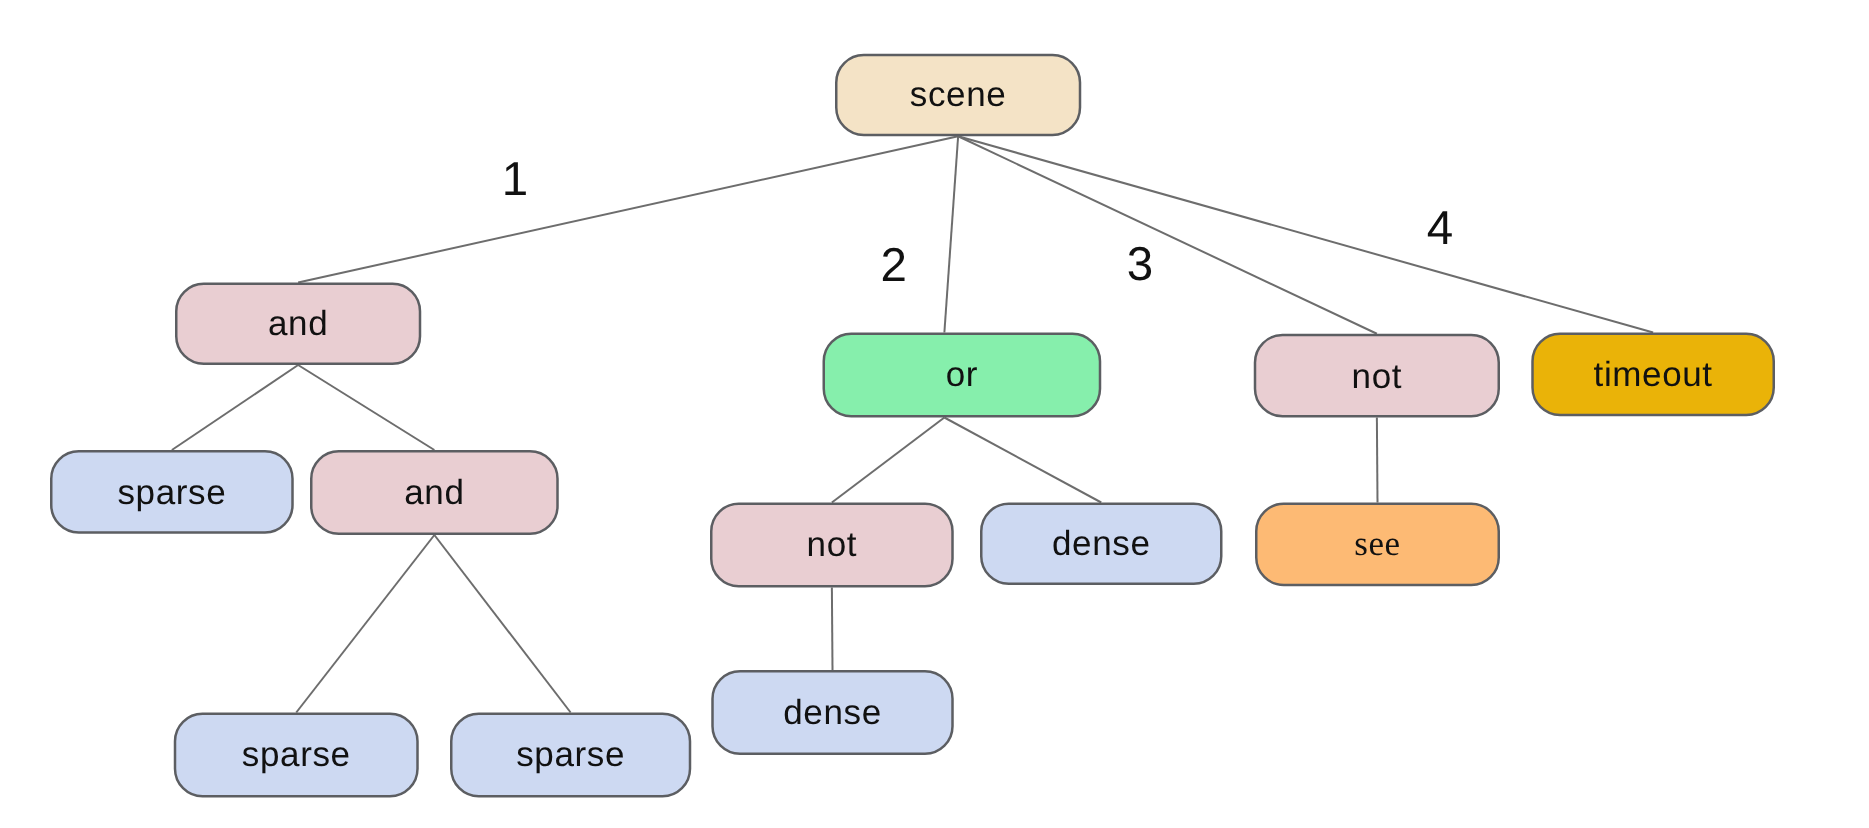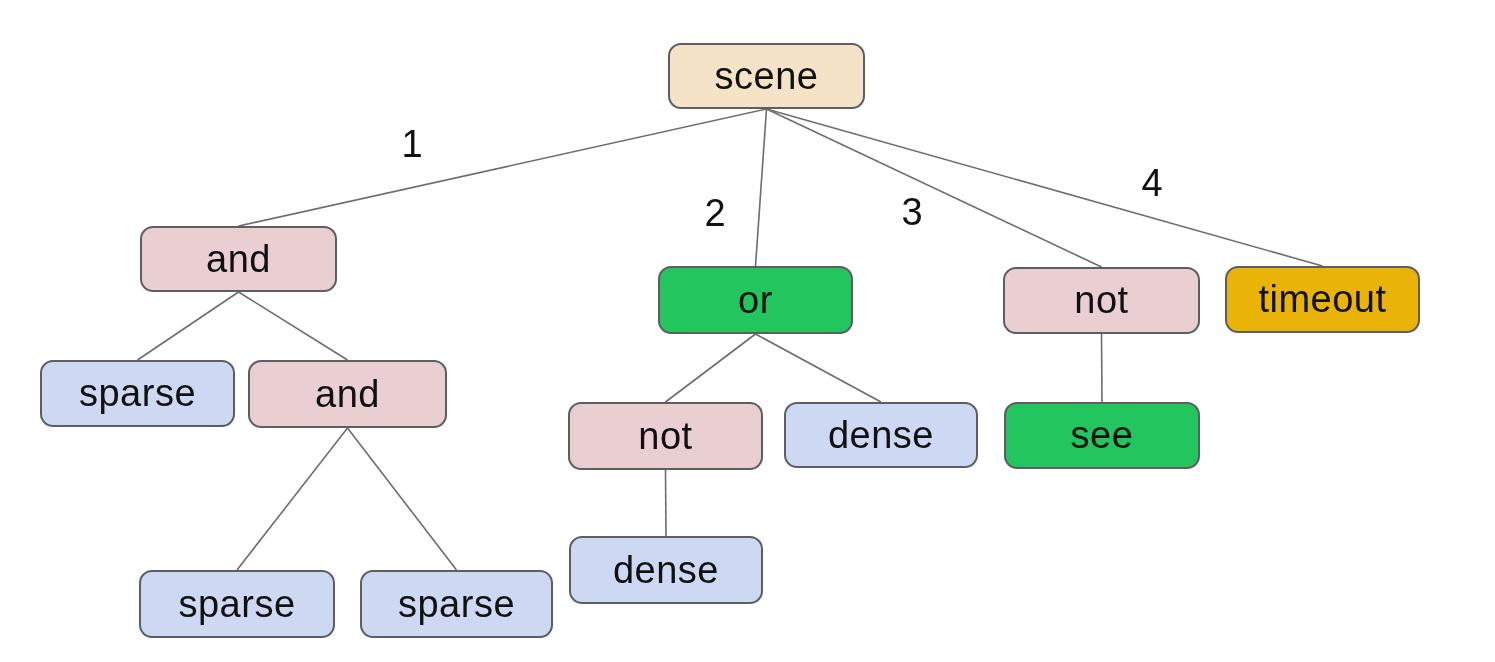--- a/index.html
+++ b/index.html
@@ -19,25 +19,25 @@
     position: absolute;
     left: 0;
     top: 0;
     width: 1495px;
     height: 662px;
   }
   .node {
     position: absolute;
     box-sizing: border-box;
     border: 2px solid #c2410c;
-    border-radius: 13px;
+    border-radius: 23px;
     display: flex;
     align-items: center;
     justify-content: center;
-    font-size: 38px;
+    font-size: 28px;
     color: #111111;
     letter-spacing: 0.5px;
     white-space: nowrap;
   }
   .edge-label {
     position: absolute;
     transform: translate(-50%, -50%);
     font-size: 38px;
     color: #111111;
     line-height: 1;
@@ -57,28 +57,28 @@
       <line x1="755.5" y1="334" x2="665.5" y2="402" stroke="#6d6d6d" stroke-width="1.6"></line>
       <line x1="755.5" y1="334" x2="881" y2="402" stroke="#6d6d6d" stroke-width="1.6"></line>
       <line x1="1101.5" y1="334" x2="1102" y2="402" stroke="#6d6d6d" stroke-width="1.6"></line>
       <line x1="347.5" y1="428" x2="237" y2="570" stroke="#6d6d6d" stroke-width="1.6"></line>
       <line x1="347.5" y1="428" x2="456.5" y2="570" stroke="#6d6d6d" stroke-width="1.6"></line>
       <line x1="665.5" y1="470" x2="666" y2="536" stroke="#6d6d6d" stroke-width="1.6"></line>
     </svg>
   <div id="nodes-layer">
       <div class="node" style="left: 668px; top: 43px; width: 197px; height: 66px; background: rgb(244, 227, 198); border-color: rgb(92, 94, 98); color: rgb(17, 17, 17);">scene</div>
       <div class="node" style="left: 140px; top: 226px; width: 197px; height: 66px; background: rgb(233, 206, 210); border-color: rgb(92, 94, 98); color: rgb(17, 17, 17);">and</div>
-      <div class="node" style="left: 658px; top: 266px; width: 195px; height: 68px; background: #22c55e; border-color: rgb(92, 94, 98); color: rgb(17, 17, 17);">or</div>
+      <div class="node" style="left: 658px; top: 266px; width: 223px; height: 68px; background: #86efac; border-color: rgb(92, 94, 98); color: rgb(17, 17, 17);">or</div>
       <div class="node" style="left: 1003px; top: 267px; width: 197px; height: 67px; background: rgb(233, 206, 210); border-color: rgb(92, 94, 98); color: rgb(17, 17, 17);">not</div>
       <div class="node" style="left: 1225px; top: 266px; width: 195px; height: 67px; background: #eab308; border-color: rgb(92, 94, 98); color: rgb(17, 17, 17);">timeout</div>
       <div class="node" style="left: 40px; top: 360px; width: 195px; height: 67px; background: rgb(205, 217, 242); border-color: rgb(92, 94, 98); color: rgb(17, 17, 17);">sparse</div>
       <div class="node" style="left: 248px; top: 360px; width: 199px; height: 68px; background: rgb(233, 206, 210); border-color: rgb(92, 94, 98); color: rgb(17, 17, 17);">and</div>
       <div class="node" style="left: 568px; top: 402px; width: 195px; height: 68px; background: rgb(233, 206, 210); border-color: rgb(92, 94, 98); color: rgb(17, 17, 17);">not</div>
       <div class="node" style="left: 784px; top: 402px; width: 194px; height: 66px; background: rgb(205, 217, 242); border-color: rgb(92, 94, 98); color: rgb(17, 17, 17);">dense</div>
-      <div class="node" style="left: 1004px; top: 402px; width: 196px; height: 67px; background: #22c55e; border-color: rgb(92, 94, 98); color: rgb(17, 17, 17);">see</div>
+      <div class="node" style="left: 1004px; top: 402px; width: 196px; height: 67px; background: #fdba74; border-color: rgb(92, 94, 98); color: rgb(17, 17, 17); font-family: Liberation Serif, serif;">see</div>
       <div class="node" style="left: 139px; top: 570px; width: 196px; height: 68px; background: rgb(205, 217, 242); border-color: rgb(92, 94, 98); color: rgb(17, 17, 17);">sparse</div>
       <div class="node" style="left: 360px; top: 570px; width: 193px; height: 68px; background: rgb(205, 217, 242); border-color: rgb(92, 94, 98); color: rgb(17, 17, 17);">sparse</div>
       <div class="node" style="left: 569px; top: 536px; width: 194px; height: 68px; background: rgb(205, 217, 242); border-color: rgb(92, 94, 98); color: rgb(17, 17, 17);">dense</div>
     </div>
   <div id="labels-layer">
       <div class="edge-label" style="left: 412px; top: 144px; color: rgb(17, 17, 17);">1</div>
       <div class="edge-label" style="left: 715px; top: 213px; color: rgb(17, 17, 17);">2</div>
       <div class="edge-label" style="left: 912px; top: 212px; color: rgb(17, 17, 17);">3</div>
       <div class="edge-label" style="left: 1152px; top: 183px; color: rgb(17, 17, 17);">4</div>
     </div>

